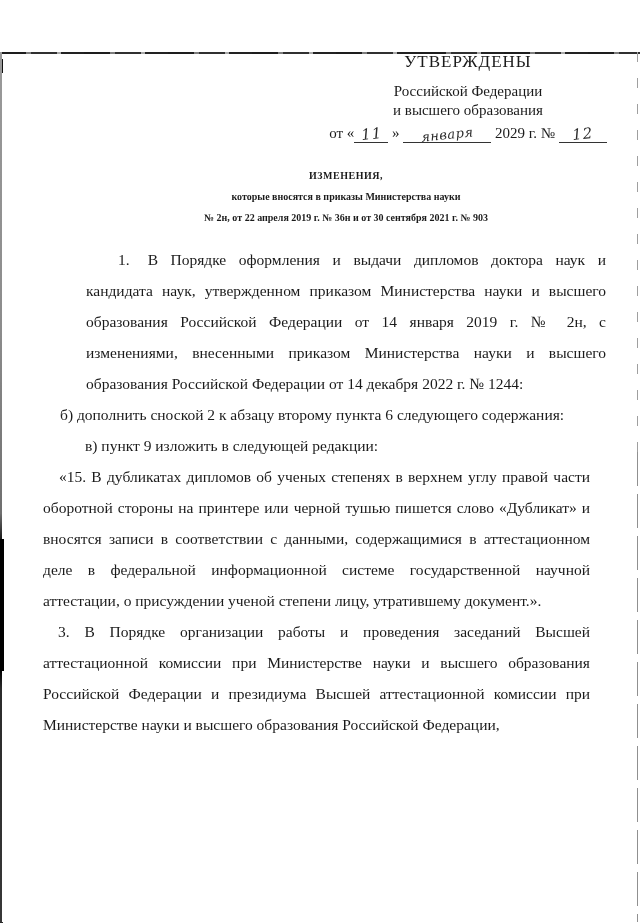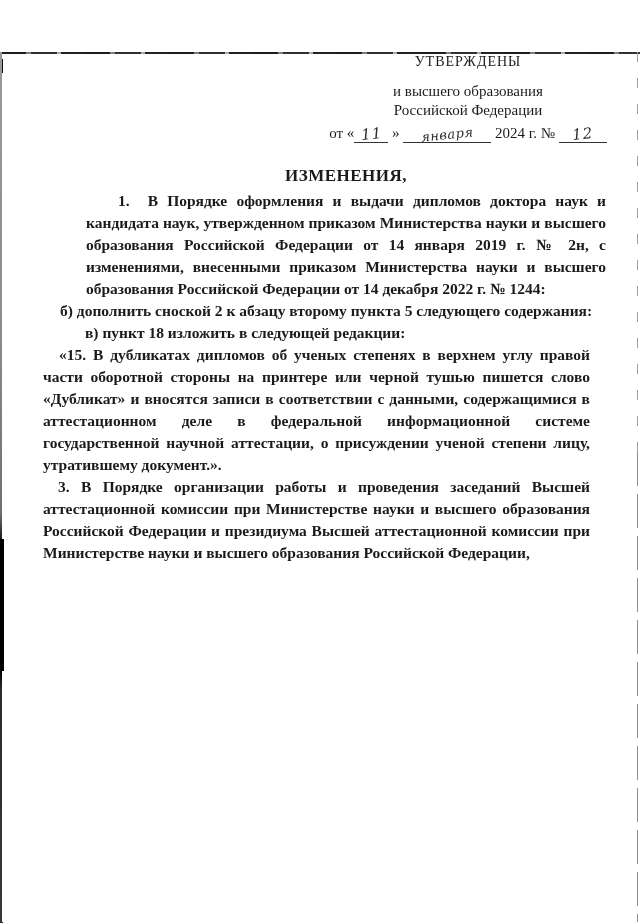--- a/index.html
+++ b/index.html
@@ -47,21 +47,21 @@
 
   
   .approval {
     margin: 52px 0 0 318px;
     width: 300px;
     text-align: center;
     font-size: 15px;
     line-height: 19px;
   }
   .approved-heading {
-    font-size: 14px;
+    font-size: 17px;
     letter-spacing: 1px;
     margin-bottom: 11px;
     text-align: center;
   }
   .date-line {
     margin-top: 2px;
     white-space: nowrap;
     line-height: 23px;
   }
   .blank {
@@ -84,32 +84,31 @@
     transform: rotate(-6deg) translateY(1px);
   }
   .hand-month { font-size: 13px; letter-spacing: 0.5px; }
 
   
   .doc-title {
     margin: 20px 0 0 86px;
     width: 520px;
     text-align: center;
     font-weight: bold;
-    font-size: 17px;
+    font-size: 10px;
     line-height: 21px;
   }
   .title-main { letter-spacing: 0.5px; }
 
   
   .doc-body {
-    margin: 4px 0 0 86px;
+    margin: 16px 0 0 86px;
     width: 520px;
     font-size: 15.5px;
-    line-height: 22px;
-    font-weight: bold;
+    line-height: 31px;
   }
   .para {
     margin: 0;
     width: 520px;
     text-align: justify;
     text-indent: 52px;
   }
   .marker { padding-right: 0; }
   .tab { display: inline-block; width: 18px; }
   
@@ -129,36 +128,38 @@
   <div class="scan-top"></div>
   <div class="scan-top-left-mark"></div>
   <div class="scan-left"></div>
   <div class="scan-left-thick"></div>
   <div class="scan-left-low-mark"></div>
   <div class="scan-right-top"></div>
   <div class="scan-right-bottom"></div>
 
   <div class="approval">
     <div class="approved-heading">УТВЕРЖДЕНЫ</div>
+    <div>Российской Федерации</div>
     <div>и высшего образования</div>
-    <div>Российской Федерации</div>
     <div class="date-line">
       <span>от «</span><span class="blank blank-day"><span class="hand">11</span></span>
       <span>»</span>
       <span class="blank blank-month"><span class="hand hand-month">января</span></span>
-      <span>2024 г. №</span>
+      <span>2029 г. №</span>
       <span class="blank blank-num"><span class="hand">12</span></span>
     </div>
   </div>
 
   <div class="doc-title">
     <div class="title-main">ИЗМЕНЕНИЯ,</div>
+    <div>которые вносятся в приказы Министерства науки</div>
+    <div>№ 2н, от 22 апреля 2019 г. № 36н и от 30 сентября 2021 г. № 903</div>
   </div>
 
   <div class="doc-body">
     <p class="para para-1"><span class="marker">1.</span><span class="tab"></span><span>В Порядке оформления и выдачи дипломов доктора наук и кандидата наук, утвержденном приказом Министерства науки и высшего образования Российской Федерации от 14 января 2019 г. № 2н, с изменениями, внесенными приказом Министерства науки и высшего образования Российской Федерации от 14 декабря 2022 г. № 1244:</span></p>
-    <p class="para para-3"><span>б) дополнить сноской 2 к абзацу второму пункта 5 следующего содержания:</span></p>
-    <p class="para para-5"><span>в) пункт 18 изложить в следующей редакции:</span></p>
+    <p class="para para-3"><span>б) дополнить сноской 2 к абзацу второму пункта 6 следующего содержания:</span></p>
+    <p class="para para-5"><span>в) пункт 9 изложить в следующей редакции:</span></p>
     <p class="para para-6"><span>«15. В дубликатах дипломов об ученых степенях в верхнем углу правой части оборотной стороны на принтере или черной тушью пишется слово «Дубликат» и вносятся записи в соответствии с данными, содержащимися в аттестационном деле в федеральной информационной системе государственной научной аттестации, о присуждении ученой степени лицу, утратившему документ.».</span></p>
     <p class="para para-7"><span>3. В Порядке организации работы и проведения заседаний Высшей аттестационной комиссии при Министерстве науки и высшего образования Российской Федерации и президиума Высшей аттестационной комиссии при Министерстве науки и высшего образования Российской Федерации,</span></p>
   </div>
 
 </div>
 
 </body></html>

